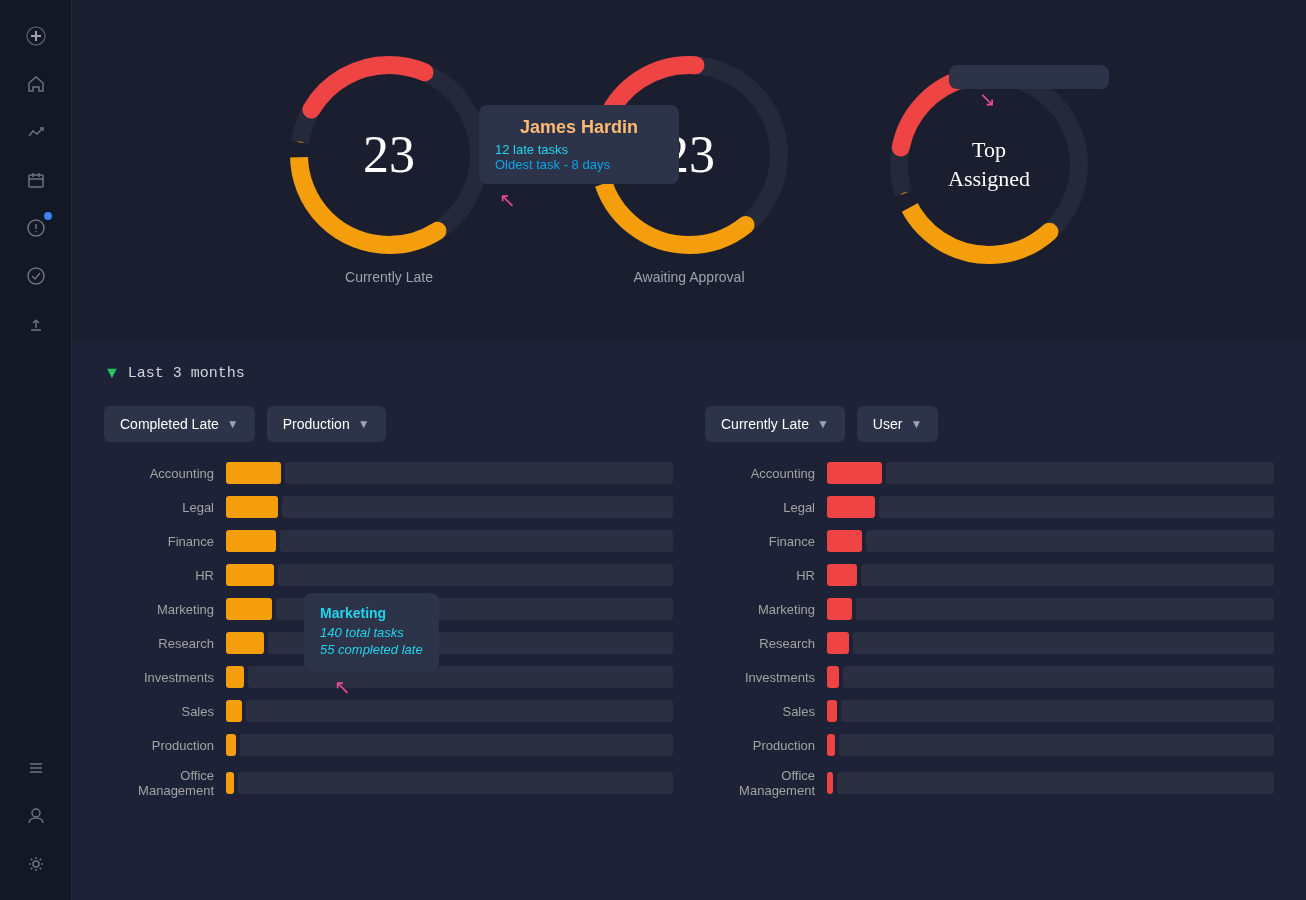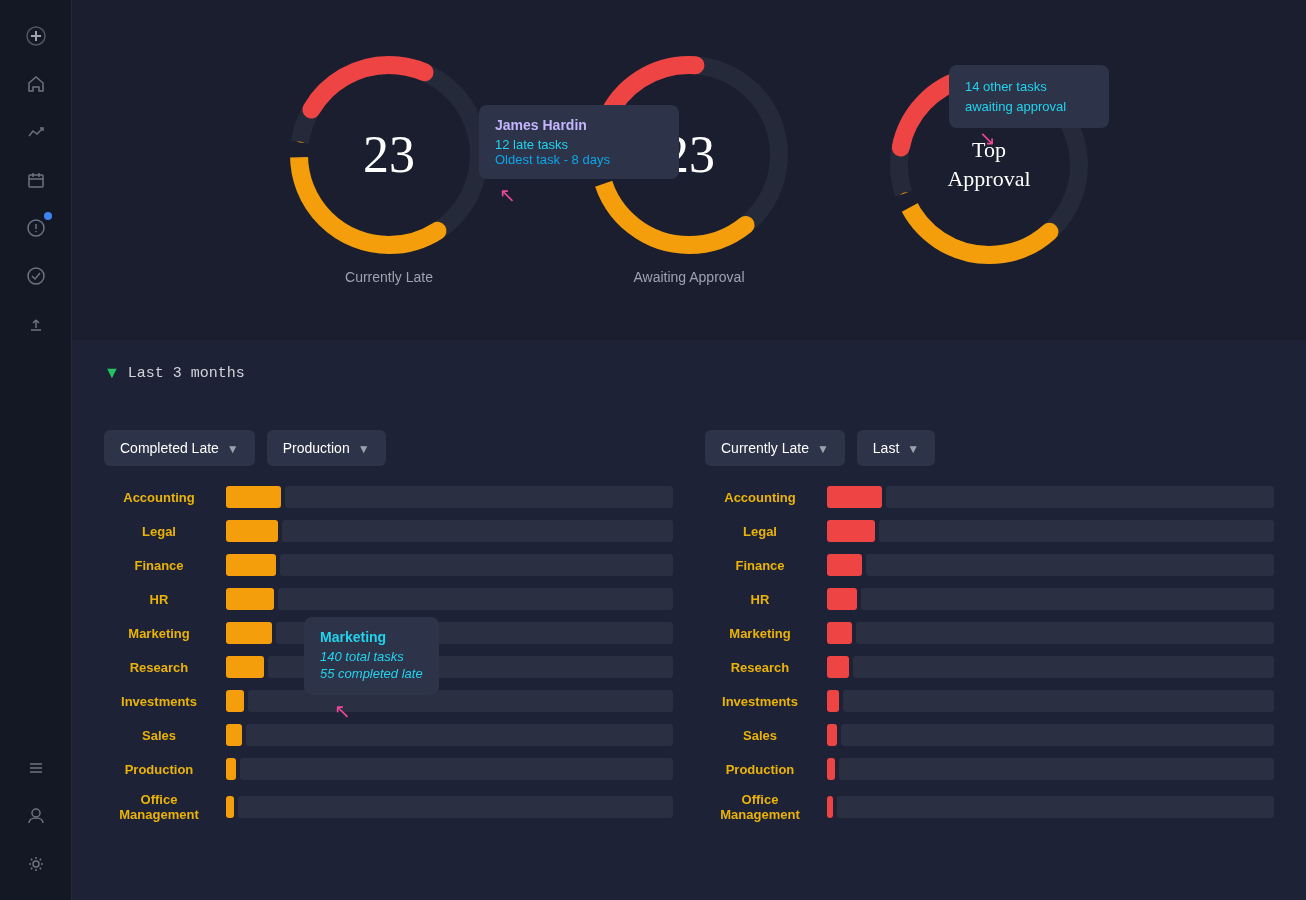--- a/index.html
+++ b/index.html
@@ -110,24 +110,25 @@
     
     .tooltip {
       position: absolute;
       background: #2d3348;
       border-radius: 8px;
       padding: 12px 16px;
       z-index: 10;
       pointer-events: none;
     }
     .tooltip-line1 {
-      color: #c4b5fd;
-      font-size: 14px;
+      color: #fdba74;
+      font-size: 18px;
       font-weight: 600;
       margin-bottom: 4px;
+      text-align: center;
     }
     .tooltip-line2 {
       color: #22d3ee;
       font-size: 13px;
       margin-bottom: 0;
     }
     .tooltip-line3 {
       color: #0ea5e9;
       font-size: 13px;
     }
@@ -163,51 +164,49 @@
     .chart-panel {
       flex: 1;
     }
     .chart-controls {
       display: flex;
       gap: 12px;
       margin-bottom: 20px;
     }
     .dropdown-btn {
       display: flex;
-      align-items: flex-end;
+      align-items: center;
       gap: 8px;
       background: #2d3348;
       border: none;
       border-radius: 6px;
       padding: 10px 16px;
       color: #fff;
       font-size: 14px;
       cursor: pointer;
-      margin-top: 24px;
     }
     .dropdown-btn .chevron {
       color: #9ca3af;
       font-size: 12px;
     }
 
     
     .bar-row {
       display: flex;
       align-items: center;
       margin-bottom: 12px;
       gap: 12px;
       position: relative;
     }
     .bar-dept-label {
       width: 110px;
       font-size: 13px;
-      color: #eab308;
-      text-align: center;
+      color: #a3a3a3;
+      text-align: right;
       flex-shrink: 0;
-      font-weight: bold;
     }
     .bar-track {
       flex: 1;
       display: flex;
       gap: 4px;
       align-items: center;
     }
     .bar-fill {
       height: 22px;
       border-radius: 3px;
@@ -366,29 +365,26 @@
       <div class="ring-container">
         <svg viewBox="0 0 220 220" xmlns="http://www.w3.org/2000/svg">
           <circle cx="110" cy="110" r="90" fill="none" stroke="#252a3a" stroke-width="18"></circle>
           <circle cx="110" cy="110" r="90" fill="none" stroke="#f59e0b" stroke-width="18" stroke-dasharray="170 397" stroke-dashoffset="-75" stroke-linecap="round"></circle>
           <circle cx="110" cy="110" r="90" fill="none" stroke="#1a1e2e" stroke-width="20" stroke-dasharray="15 565" stroke-dashoffset="-238"></circle>
           <circle cx="110" cy="110" r="90" fill="none" stroke="#ef4444" stroke-width="18" stroke-dasharray="100 467" stroke-dashoffset="-300" stroke-linecap="round"></circle>
         </svg>
         <div class="ring-center">
           <div style="font-size: 22px; color:#fff; text-align:center; line-height:1.3;">
             <span>Top</span><br>
-            <span>Approval</span>
+            <span>Assigned</span>
           </div>
         </div>
       </div>
 
       <div class="tooltip" style="top: 10px; right: -10px; min-width: 160px;">
-        <div style="color:#22d3ee; font-size:13px; line-height:1.5;">
-          <span>14 other tasks<br>awaiting approval</span>
-        </div>
 
         <div style="position:absolute; bottom:-22px; left:30px; color:#ec4899; font-size:20px; transform:scaleX(-1);">↙</div>
       </div>
     </div>
 
   </div>
 
   <div class="bottom-section">
 
     <div class="filter-row">
@@ -490,21 +486,21 @@
           </div>
       </div>
 
       <div class="chart-panel">
         <div class="chart-controls">
           <button class="dropdown-btn">
             <span>Currently Late</span>
             <span class="chevron">▼</span>
           </button>
           <button class="dropdown-btn">
-            <span>Last</span>
+            <span>User</span>
             <span class="chevron">▼</span>
           </button>
         </div>
 
         <div id="right-bars" style="position:relative;">
         <div class="bar-row">
               <div class="bar-dept-label">Accounting</div>
               <div class="bar-track">
                 <div class="bar-fill" style="width: 55px; background: rgb(239, 68, 68);"></div>
                 <div class="bar-dark"></div>

